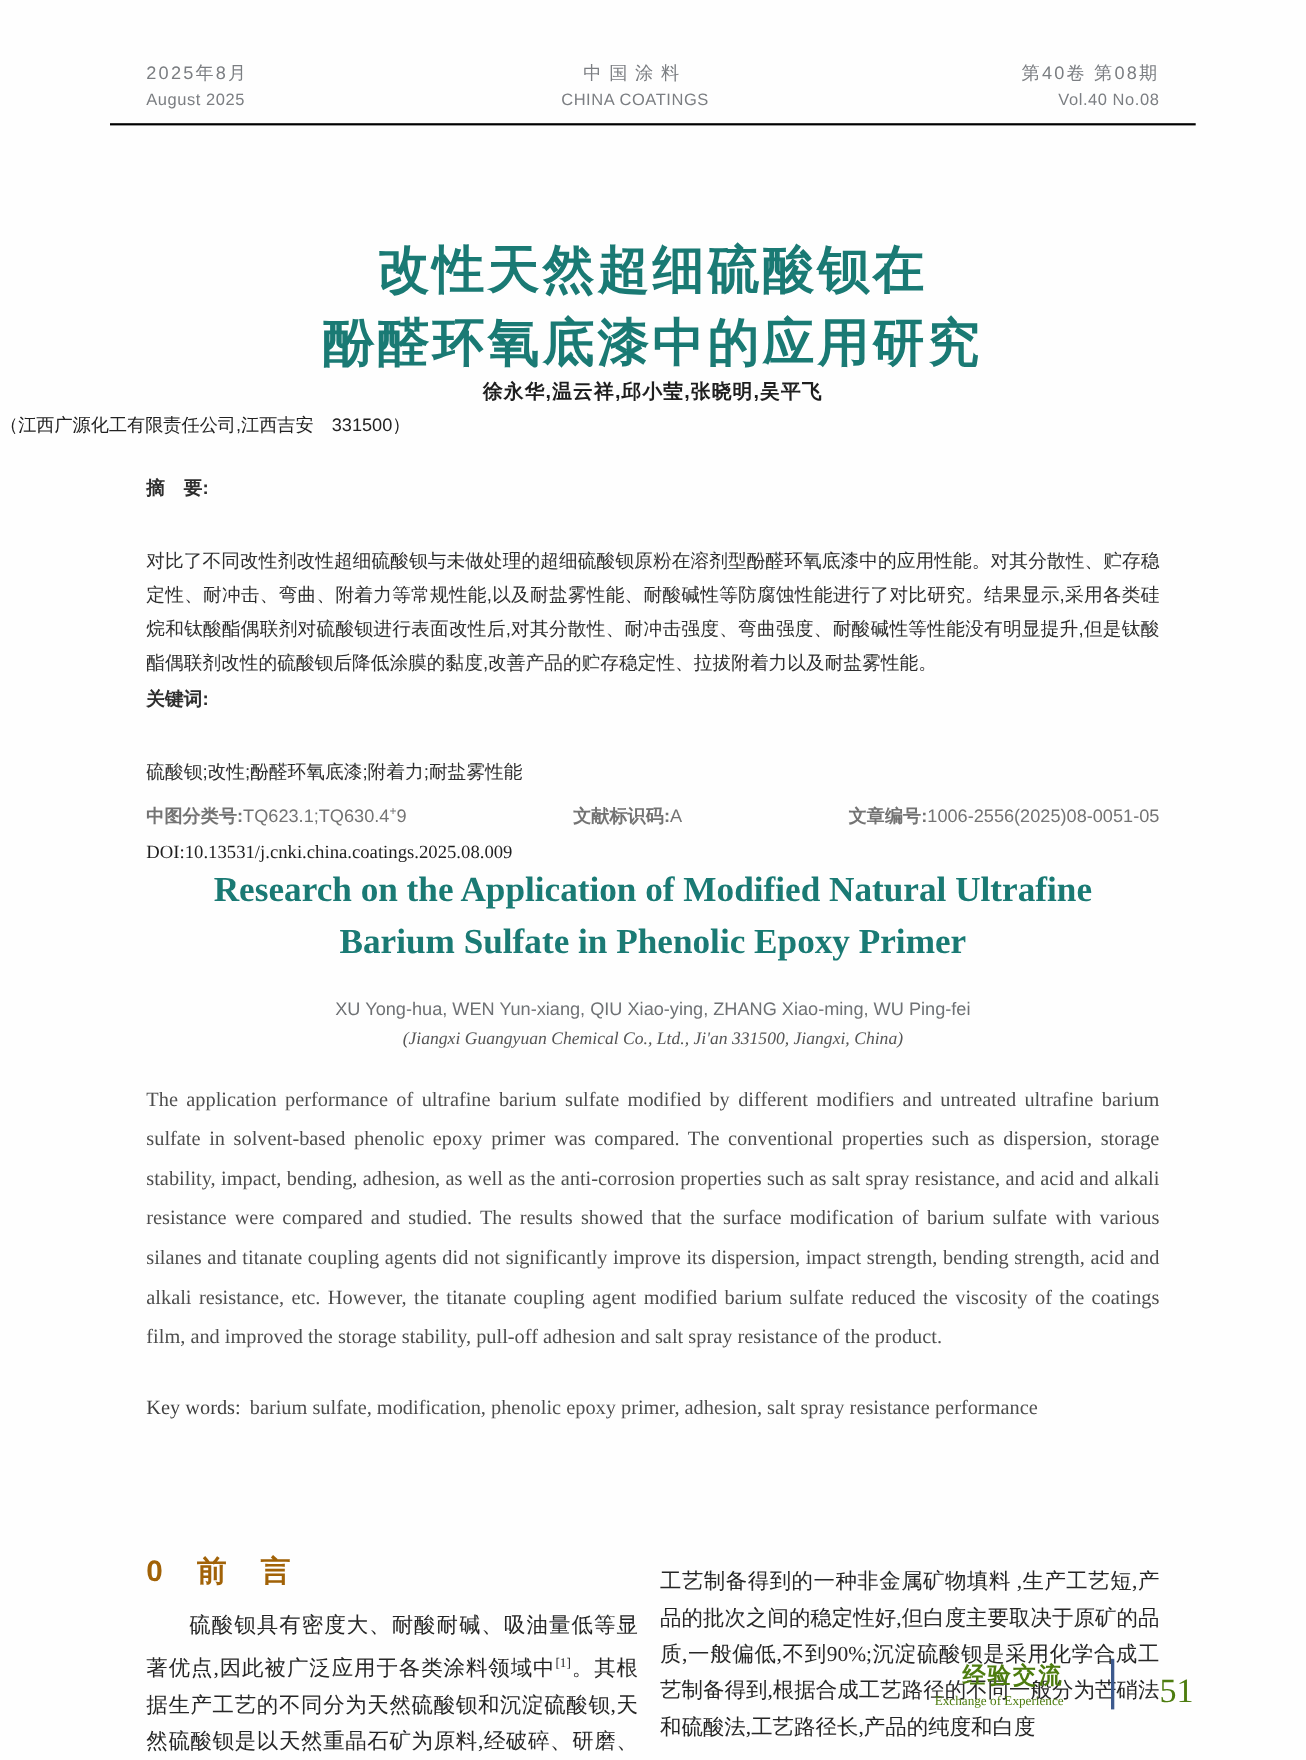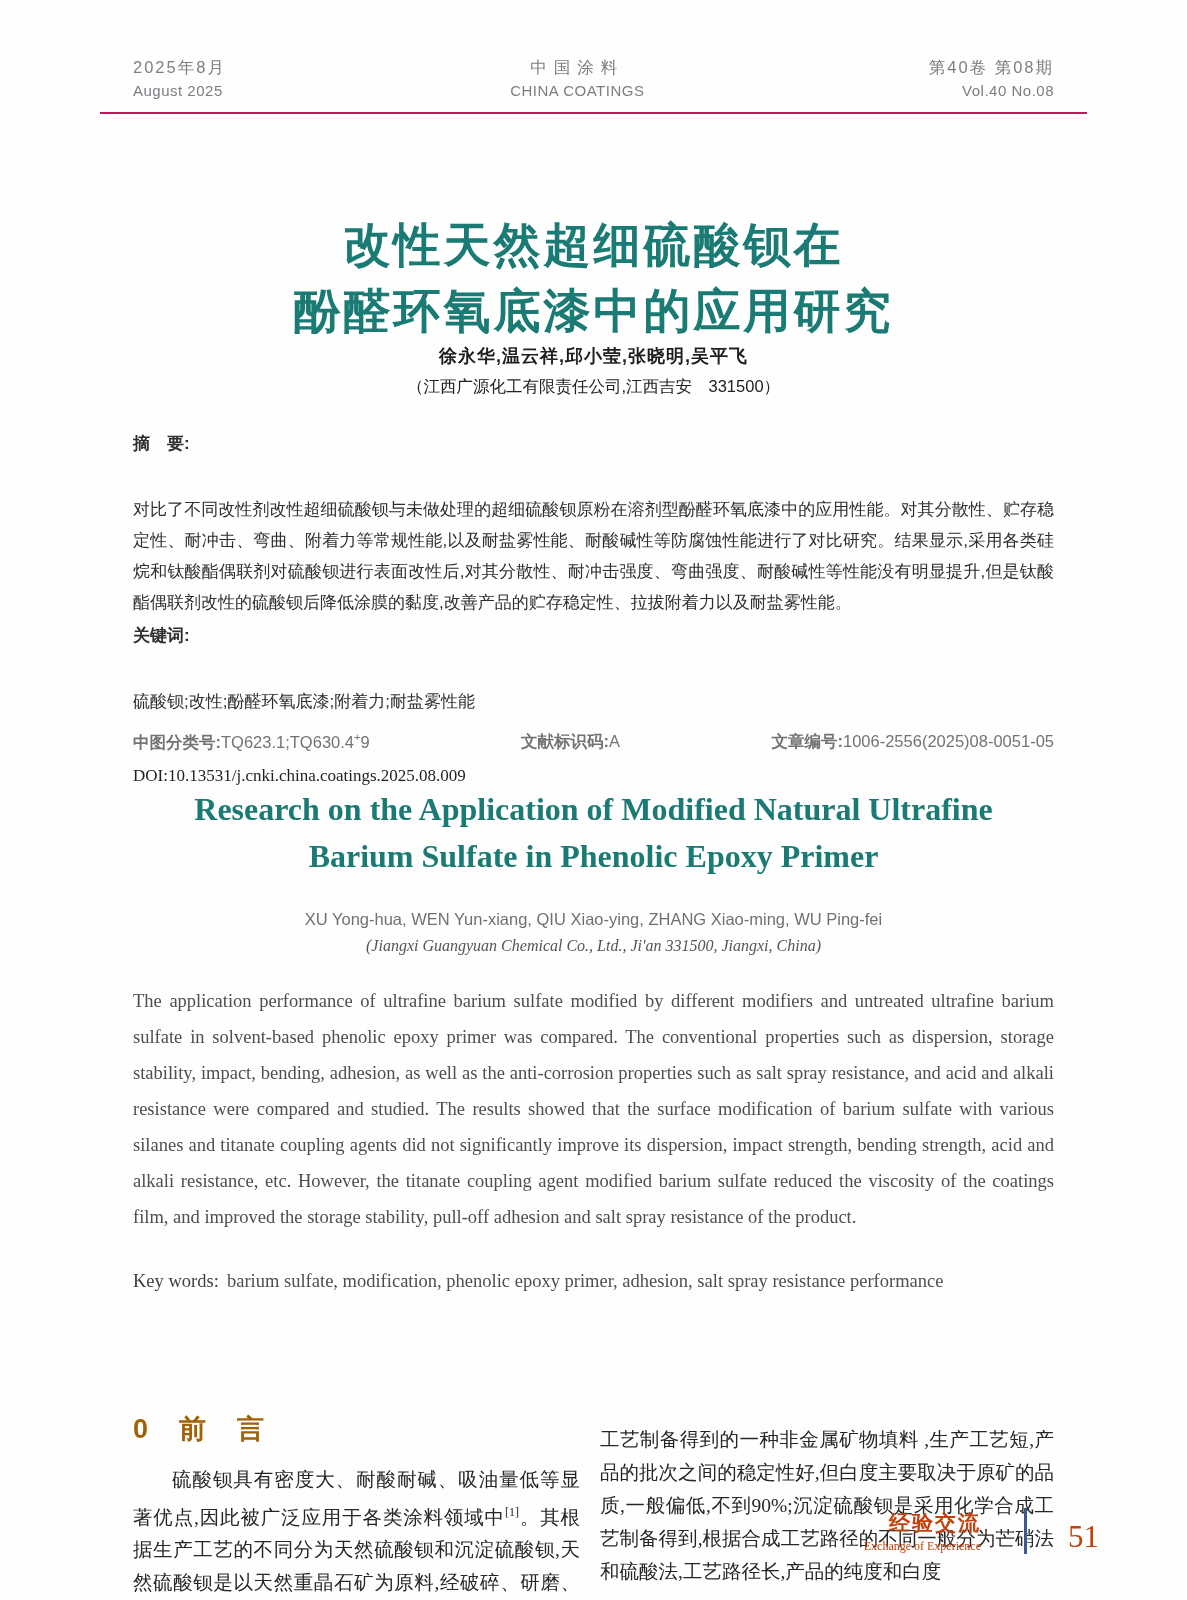--- a/index.html
+++ b/index.html
@@ -7,37 +7,37 @@
   .page {
     position:relative;
     width:1187px; height:1600px;
     margin:0 auto;
     background:#fefefe;
     font-family:"Liberation Sans", sans-serif;
     color:#2b2b2b;
     overflow:hidden;
   }
   
-  .header-wrap { margin:0 100px; padding-top:56px; border-bottom:2px solid #be185d; padding-bottom:10px; }
+  .header-wrap { margin:0 100px; padding-top:56px; border-bottom:2px solid #000000; padding-bottom:10px; }
   .header { display:flex; justify-content:space-between; align-items:flex-end; margin:0 33px; }
   .header .col { line-height:23px; color:#7b7e82; font-size:16.5px; }
   .header .col.center { text-align:center; }
   .header .col.right { text-align:right; }
   .header .zh { letter-spacing:2px; }
   .header .zh.spread { letter-spacing:7px; }
   .header .en { font-size:15px; letter-spacing:0.5px; }
   
   .title-zh {
     margin-top:98px; text-align:center;
     color:#1a7a74; font-weight:bold;
     font-size:47px; line-height:66px; letter-spacing:3px;
     white-space:pre-line;
   }
   .authors-zh { text-align:center; font-size:18px; font-weight:bold; letter-spacing:1px; color:#1e1e1e; }
-  .affil-zh { margin-top:8px; text-align:center; font-size:16.5px; color:#222; }
+  .affil-zh { margin-top:8px; font-size:16.5px; color:#222; }
   
   .hang { margin:30px 133px 0; display:flex; font-size:17px; line-height:31px; color:#2e2e2e;flex-direction:column; }
   .hang .lbl { flex:0 0 66px; font-weight:bold; white-space:nowrap; }
   .hang .txt { flex:1; text-align:justify; }
   .hang.kw { margin-top:2px; }
   .hang.kw .txt { text-align:left; }
   
   .meta-row { margin:14px 133px 0; display:flex; justify-content:space-between; font-size:16.5px; color:#737373; }
   .meta-row sup { font-size:11px; }
   .doi { margin:12px 133px 0; font-family:"Liberation Serif", serif; font-size:17px; color:#1f1f1f; }
@@ -62,21 +62,21 @@
   .col-right { flex:1; padding-top:12px; }
   .sec-head { color:#a16207; font-weight:bold; font-size:27px; letter-spacing:2px; margin-bottom:16px; }
   .para {
     font-family:"Liberation Serif", serif;
     font-size:19.5px; line-height:33px; color:#262626;
     text-align:justify;
   }
   .para.indent { text-indent:2em; }
   .para sup { font-size:12px; }
   
-  .footer-tag { position:absolute; right:88px; bottom:46px; display:flex; align-items:flex-end; color:#c2410c;gap:32px; }
+  .footer-tag { position:absolute; right:102px; bottom:46px; display:flex; align-items:flex-end; color:#4d7c0f;gap:32px; }
   .footer-col { text-align:right; }
   .footer-zh { font-size:21px; font-weight:bold; letter-spacing:2px; }
   .footer-en { font-size:12px; font-family:"Liberation Serif", serif; margin-top:2px; }
   .footer-bar { width:3px; height:46px; background:#3d5a8e; margin:0 9px 0 11px; }
   .footer-page { font-family:"Liberation Serif", serif; font-size:31px; line-height:34px; }
 </style>
 </head>
 <body>
 
 <div class="page">

